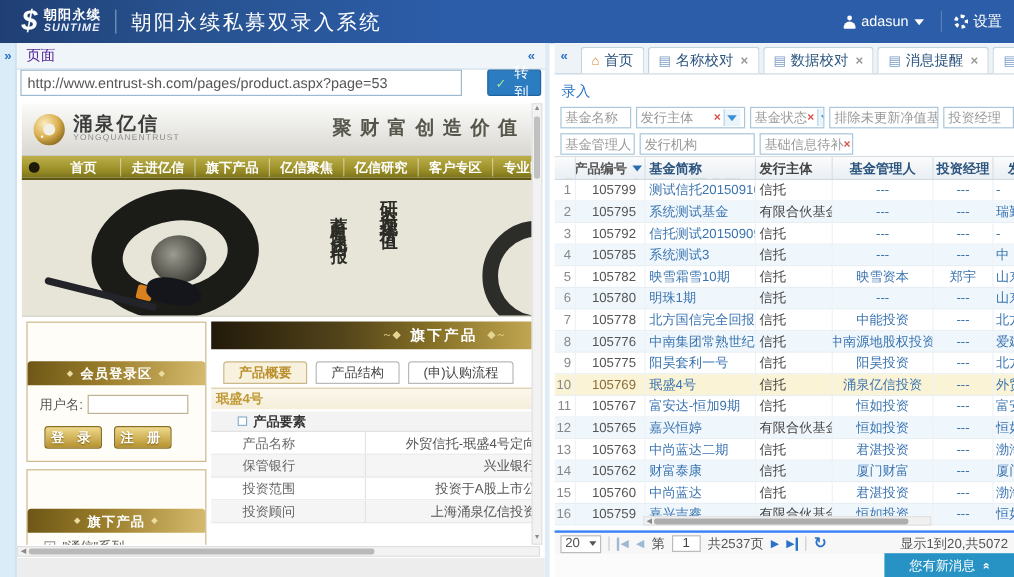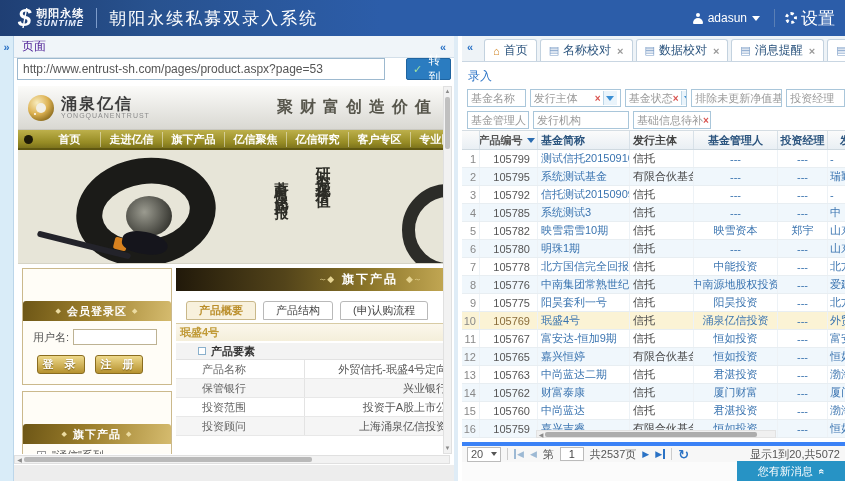--- a/index.html
+++ b/index.html
@@ -17,21 +17,21 @@
   .brand-en{font-size:9px;font-weight:bold;font-style:italic;letter-spacing:1px;color:#e8eefc;}
   .topbar-divider{width:1px;height:20px;background:#7d9ccb;margin:0 12px;}
   .app-title{font-size:17px;letter-spacing:2px;font-weight:500;}
   .top-right{margin-left:auto;display:flex;align-items:center;height:100%;}
   .user-chip{display:flex;align-items:center;gap:5px;font-size:12px;padding:16px 14px;height:100%;cursor:pointer;}
   .avatar-ic{width:10px;height:11px;position:relative;display:inline-block;}
   .avatar-ic::before{content:"";position:absolute;left:3px;top:0;width:4px;height:4px;border-radius:50%;background:#fff;}
   .avatar-ic::after{content:"";position:absolute;left:0;top:5px;width:10px;height:6px;border-radius:5px 5px 1px 1px;background:#fff;}
   .caret-dn{width:0;height:0;border-left:4px solid transparent;border-right:4px solid transparent;border-top:5px solid #fff;display:inline-block;}
   .top-sep{width:1px;height:18px;background:#5a7fb5;}
-  .settings-chip{display:flex;align-items:center;gap:4px;font-size:17px;padding:0 10px;height:100%;cursor:pointer;justify-content:flex-end;}
+  .settings-chip{display:flex;align-items:center;gap:4px;font-size:12px;padding:0 10px;height:100%;cursor:pointer;justify-content:flex-end;}
   .gear-ic{width:12px;height:12px;border-radius:50%;border:3px dotted #fff;display:inline-block;}
 
   
   .edge-strip{position:absolute;left:0;top:36px;width:14px;height:445px;background:#d9ecf8;border-right:1px solid #bcd6ea;}
   .edge-strip .gg{display:block;text-align:center;color:#2a72c5;font-size:11px;font-weight:bold;margin-top:5px;cursor:pointer;}
 
   
   .left-panel{position:absolute;left:14px;top:36px;width:444px;height:445px;background:#fff;border-right:4px solid #dfecf6;}
   .lp-head{height:22px;background:#f0f5f9;border-bottom:1px solid #d3dfe9;display:flex;align-items:center;padding:0 8px;}
   .lp-title{color:#4c1d95;font-size:12px;}
@@ -149,21 +149,21 @@
   .c-pm{width:50px;justify-content:center;}
   .c-agency{width:70px;justify-content:flex-start;padding-left:2px;}
   .lnk{color:#3a74b0;cursor:pointer;}
   .sort-caret{width:0;height:0;border-left:4px solid transparent;border-right:4px solid transparent;border-top:5px solid #2b6cb0;margin-left:4px;display:inline-block;}
 
   .grid-hscroll{position:absolute;left:74px;top:394px;width:240px;height:8px;background:#f0f0f0;border:1px solid #e2e2e2;display:flex;align-items:center;}
   .grid-hscroll .h-arr{width:8px;}
   .grid-hthumb{width:212px;height:5px;background:#adadad;border-radius:2px;}
 
   
-  .pager{position:absolute;left:0;top:406px;width:383px;height:20px;background:#f7f7f7;border-top:4px solid #3b82f6;display:flex;align-items:center;gap:6px;padding:0 5px;font-size:11px;color:#555;}
+  .pager{position:absolute;left:0;top:406px;width:383px;height:20px;background:#f7f7f7;border-top:2px solid #3b82f6;display:flex;align-items:center;gap:6px;padding:0 5px;font-size:11px;color:#555;}
   .psize{width:34px;height:15px;border:1px solid #bbb;background:#fff;display:flex;align-items:center;justify-content:space-between;padding:0 3px;cursor:pointer;}
   .psize-caret{width:0;height:0;border-left:3px solid transparent;border-right:3px solid transparent;border-top:4px solid #555;}
   .pg-ic{font-size:9px;cursor:pointer;}
   .pg-dis{color:#9db9d4;}
   .pg-en{color:#2a72c5;}
   .pg-bar-l{border-left:2px solid #9db9d4;padding-left:1px;}
   .pg-bar-r{border-right:2px solid #2a72c5;padding-right:1px;}
   .page-input{width:24px;height:14px;border:1px solid #bbb;font-size:11px;text-align:center;color:#444;padding:0;}
   .pg-sep{width:1px;height:12px;background:#ccc;}
   .refresh-ic{color:#2a72c5;font-size:13px;font-weight:bold;cursor:pointer;}

